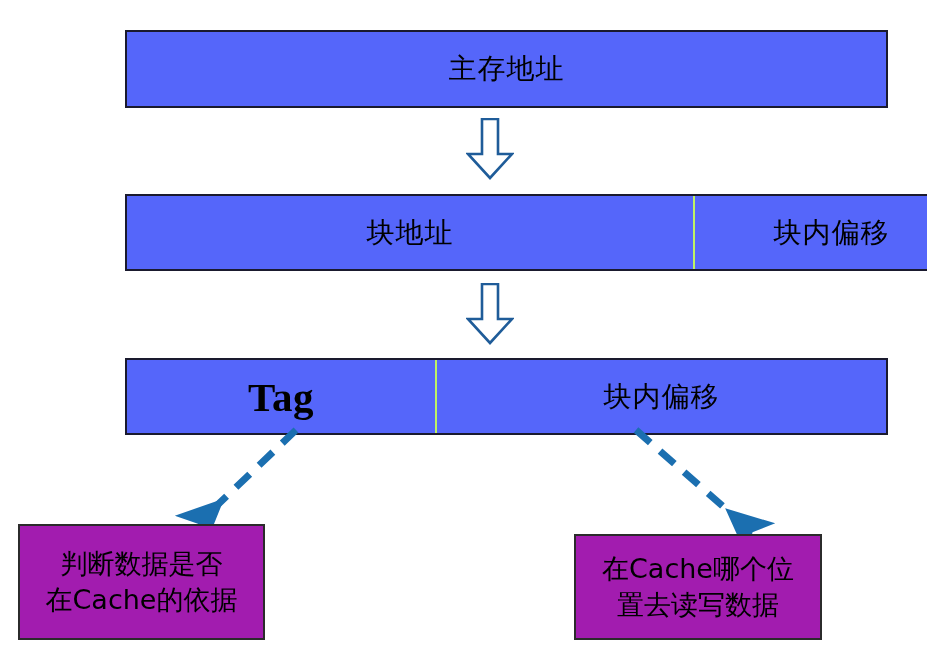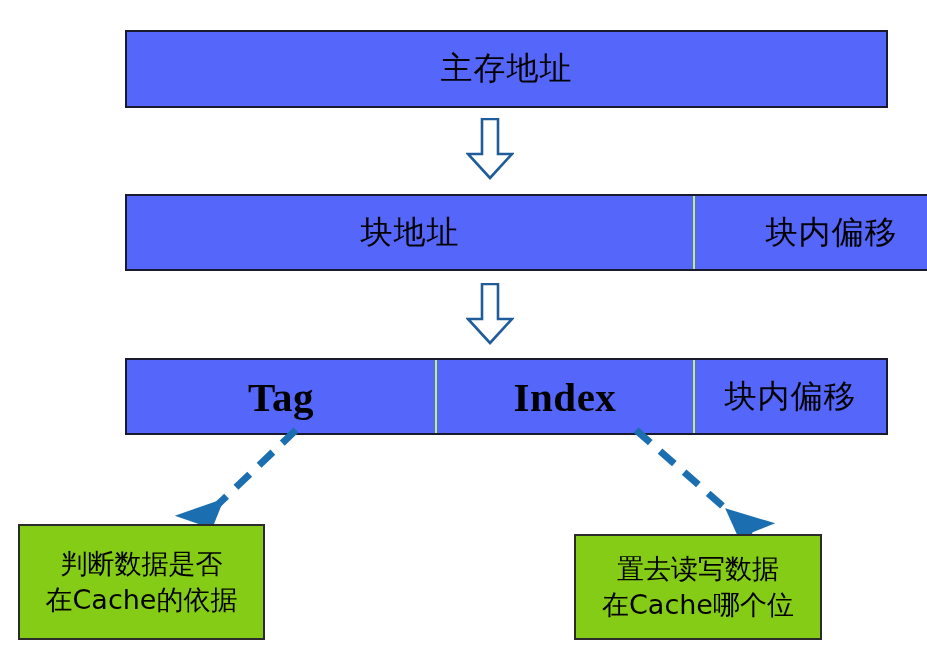--- a/index.html
+++ b/index.html
@@ -32,21 +32,21 @@
     color: #000000;
     white-space: nowrap;
     overflow: hidden;
   }
   .cell + .cell {
     border-left: 2px solid #bef264;
   }
 
   .cell.cjk {
     font-family: Liberation Mono, monospace;
-    font-size: 32px;
+    font-size: 28px;
     font-weight: 400;
     letter-spacing: 1px;
   }
   .cell.lat {
     font-family: "Liberation Serif", "DejaVu Serif", serif;
     font-size: 41px;
     font-weight: bold;
     letter-spacing: 0.5px;
   }
 
@@ -69,21 +69,21 @@
     width: 927px;
     height: 666px;
     pointer-events: none;
   }
 
   
   .note {
     position: absolute;
     box-sizing: border-box;
     border: 2px solid #2b2b2b;
-    background: #84cc16;
+    background: #a21caf;
     display: flex;
     flex-direction: column;
     align-items: center;
     justify-content: center;
     font-family: "DejaVu Sans", "Liberation Sans", sans-serif;
     font-size: 27px;
     line-height: 1.32;
     color: #000000;
     white-space: nowrap;
   }
@@ -111,21 +111,20 @@
   </div>
 
   <div class="block-arrow" style="left:466px; top:283px;">
     <svg width="48" height="62" viewBox="0 0 48 62" xmlns="http://www.w3.org/2000/svg">
       <polygon points="16,1 32,1 32,36 46,36 24,60 2,36 16,36" fill="#ffffff" stroke="#1F5C99" stroke-width="2.6" stroke-linejoin="miter"></polygon>
     </svg>
   </div>
 
   <div class="bar" id="bar-fields">
     <div class="cell lat" style="flex:0 0 308px;">Tag</div>
-    <div class="cell lat" style="flex:0 0 258px;">Index</div>
     <div class="cell cjk" style="flex:1 1 auto;">块内偏移</div>
   </div>
 
   <svg class="dash-arrow" viewBox="0 0 927 666" xmlns="http://www.w3.org/2000/svg">
     <defs>
       <marker id="ah-left" markerWidth="7" markerHeight="7" refX="3.4" refY="3.5" orient="auto" markerUnits="strokeWidth">
         <path d="M0.2,3.5 L7,0.4 L5.4,3.5 L7,6.6 Z" fill="#1B6FB0"></path>
       </marker>
       <marker id="ah-right" markerWidth="7" markerHeight="7" refX="3.4" refY="3.5" orient="auto" markerUnits="strokeWidth">
         <path d="M0.2,3.5 L7,0.4 L5.4,3.5 L7,6.6 Z" fill="#1B6FB0"></path>
@@ -136,17 +135,17 @@
 
     <line x1="636" y1="430" x2="742" y2="523" stroke="#1B6FB0" stroke-width="7" stroke-dasharray="19 13" stroke-linecap="butt" marker-end="url(#ah-right)"></line>
   </svg>
 
   <div class="note" id="note-tag">
     <span>判断数据是否</span>
     <span>在Cache的依据</span>
   </div>
 
   <div class="note" id="note-index">
+    <span>在Cache哪个位</span>
     <span>置去读写数据</span>
-    <span>在Cache哪个位</span>
   </div>
 
 </div>
 
 </body></html>

